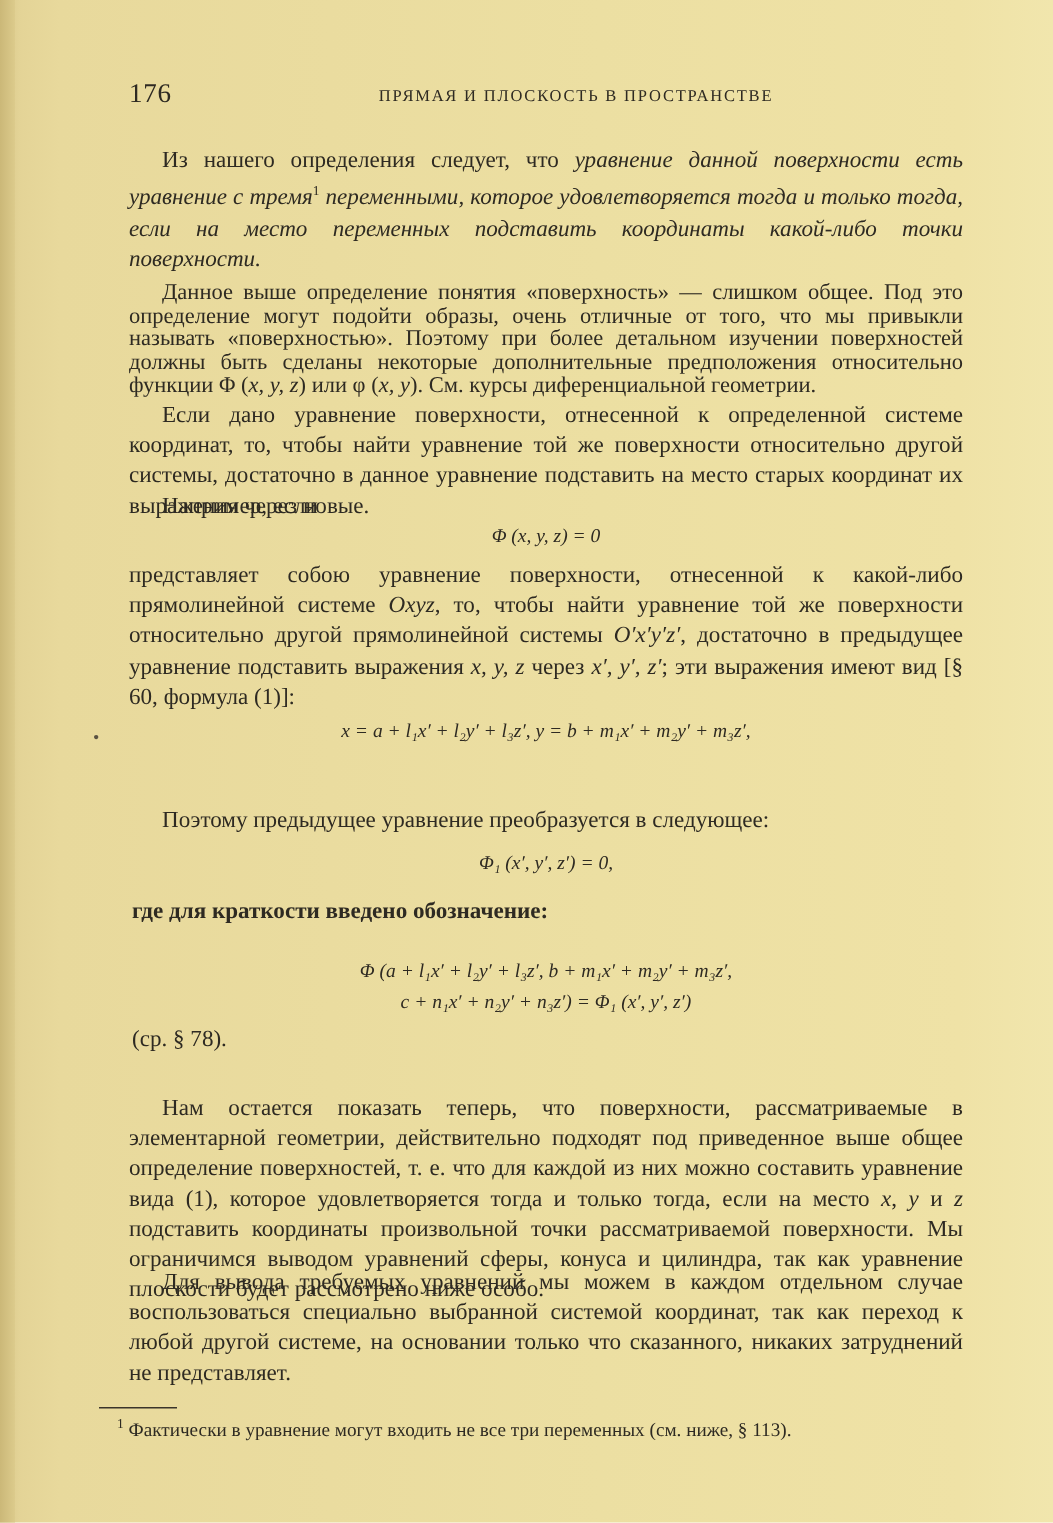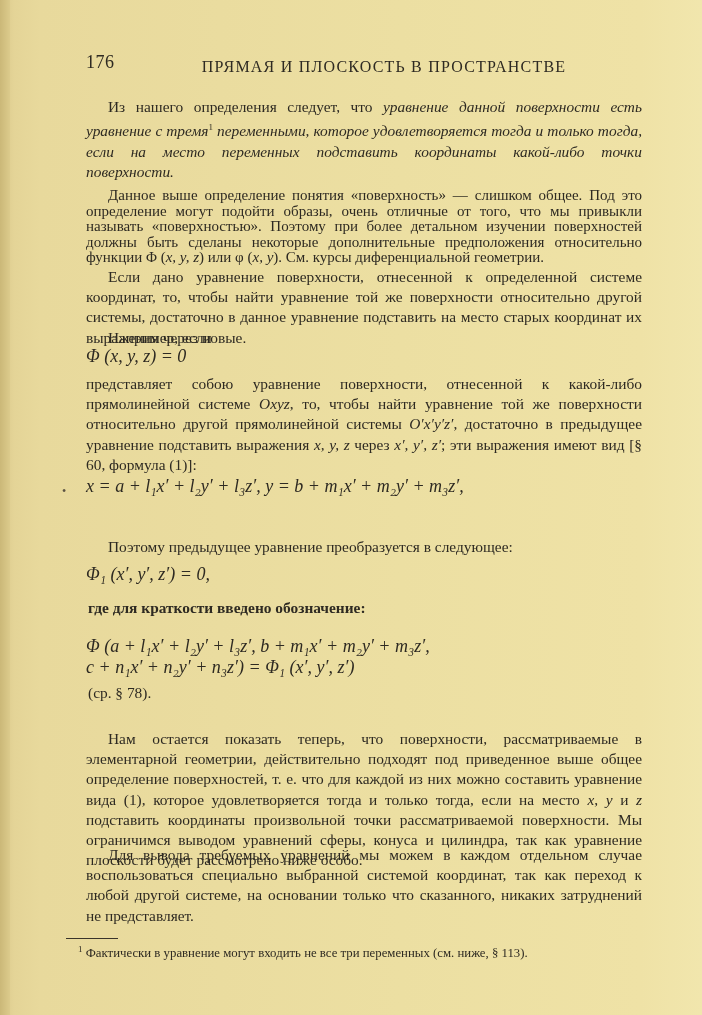--- a/index.html
+++ b/index.html
@@ -7,26 +7,26 @@
     width: 702px; height: 1015px; overflow: hidden;
     background: linear-gradient(90deg, #d9c78a 0px, #e4d497 14px, #e8d99c 40px, #ecdfa2 400px, #efe2a6 640px, #f1e6ad 702px);
     font-family: "Liberation Serif", "DejaVu Serif", serif;
     color: #2e2a22;
     position: relative;
   }
   .edge { position: absolute; left: 0; top: 0; width: 10px; height: 1015px; background: linear-gradient(90deg, #cbb878, #dccb8c); }
   .page { position: absolute; left: 86px; top: 0; width: 556px; }
   .header { position: absolute; top: 52px; left: 0; width: 556px; height: 24px; }
   .page-num { position: absolute; left: 0; top: 0; font-size: 18px; letter-spacing: 0.5px; }
-  .running-head { position: absolute; left: 0; right: 0; top: 6px; text-align: center; font-size: 16px; letter-spacing: 1.2px; padding-left: 40px; }
+  .running-head { position: absolute; left: 0; right: 0; top: 6px; text-align: center; font-size: 11px; letter-spacing: 1.2px; padding-left: 40px; }
   .p { position: absolute; left: 0; width: 556px; font-size: 15.4px; line-height: 20.2px; text-align: justify; }
   .p.small { font-size: 15px; line-height: 15.6px; }
   .indent { text-indent: 22px; }
   .it { font-style: italic; }
-  .formula { position: absolute; left: 0; width: 556px; font-size: 18px; line-height: 21px; font-style: italic; }
+  .formula { position: absolute; left: 0; width: 556px; text-align: center; font-size: 13px; line-height: 21px; font-style: italic; }
   .margin-mark { position: absolute; font-size: 12px; color: #5a5242; }
   .footnote-rule { position: absolute; left: 66px; top: 938px; width: 52px; border-top: 1px solid #3a342a; }
   .footnote { position: absolute; left: 60px; top: 941px; width: 562px; font-size: 12.8px; line-height: 16px; text-align: justify; }
   sup { font-size: 9px; }
 </style>
 </head>
 <body>
 
 <div class="edge"></div>
 

